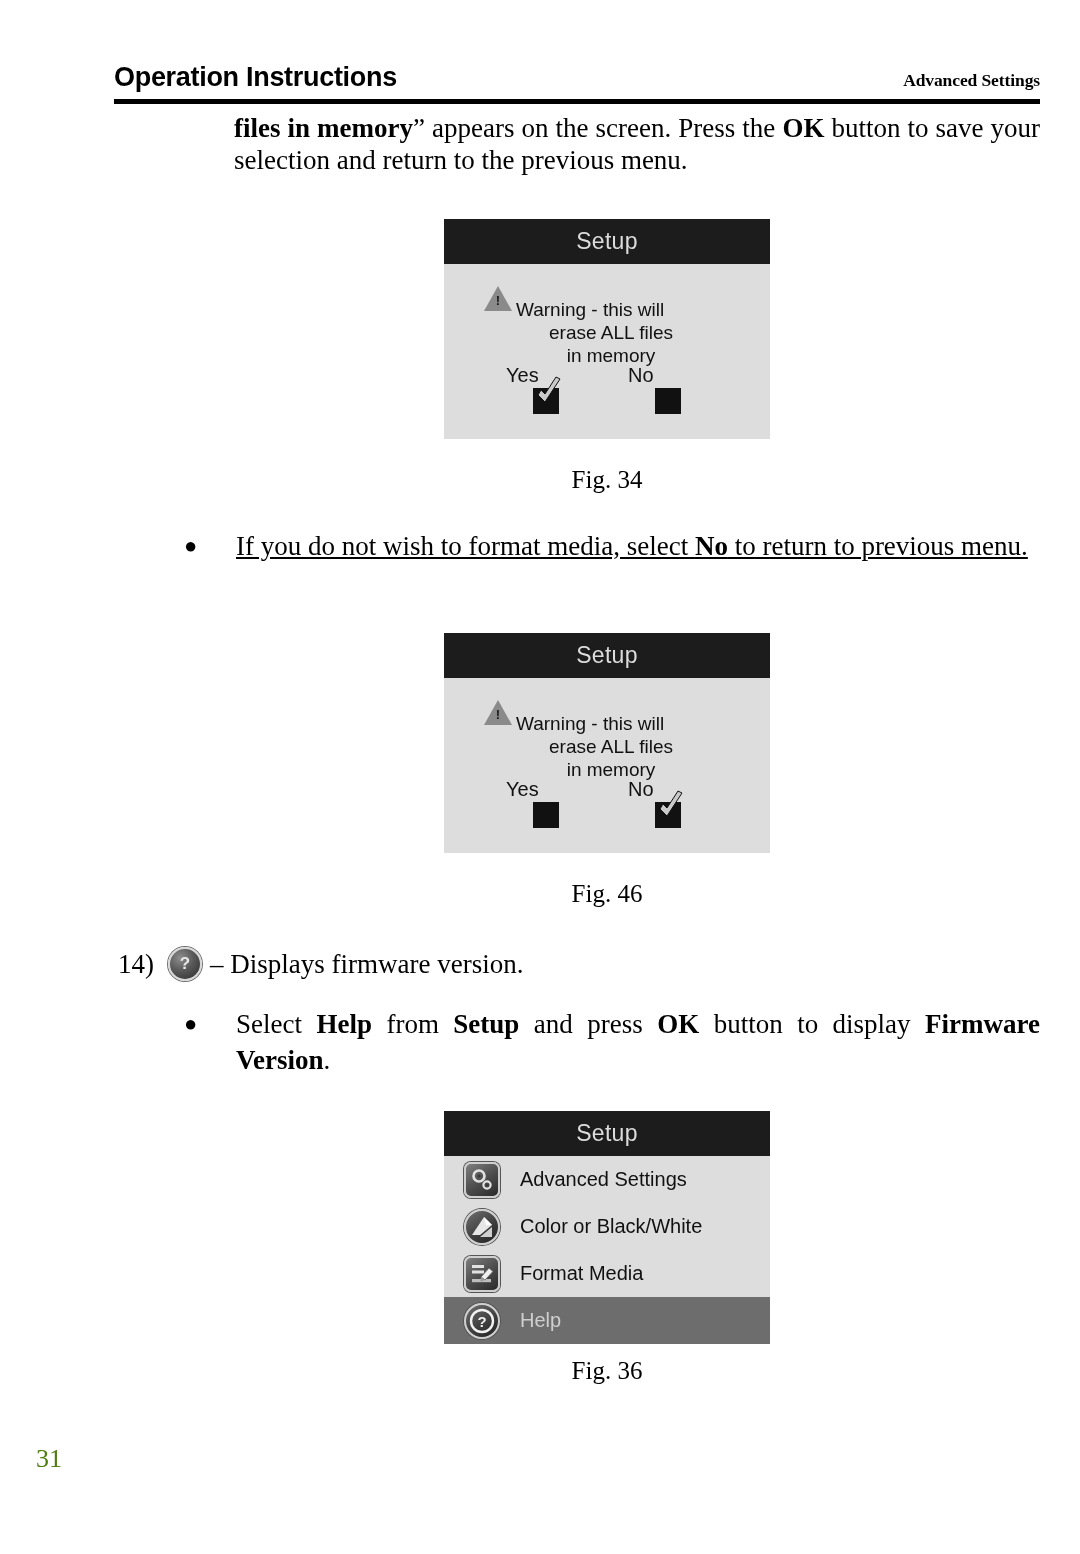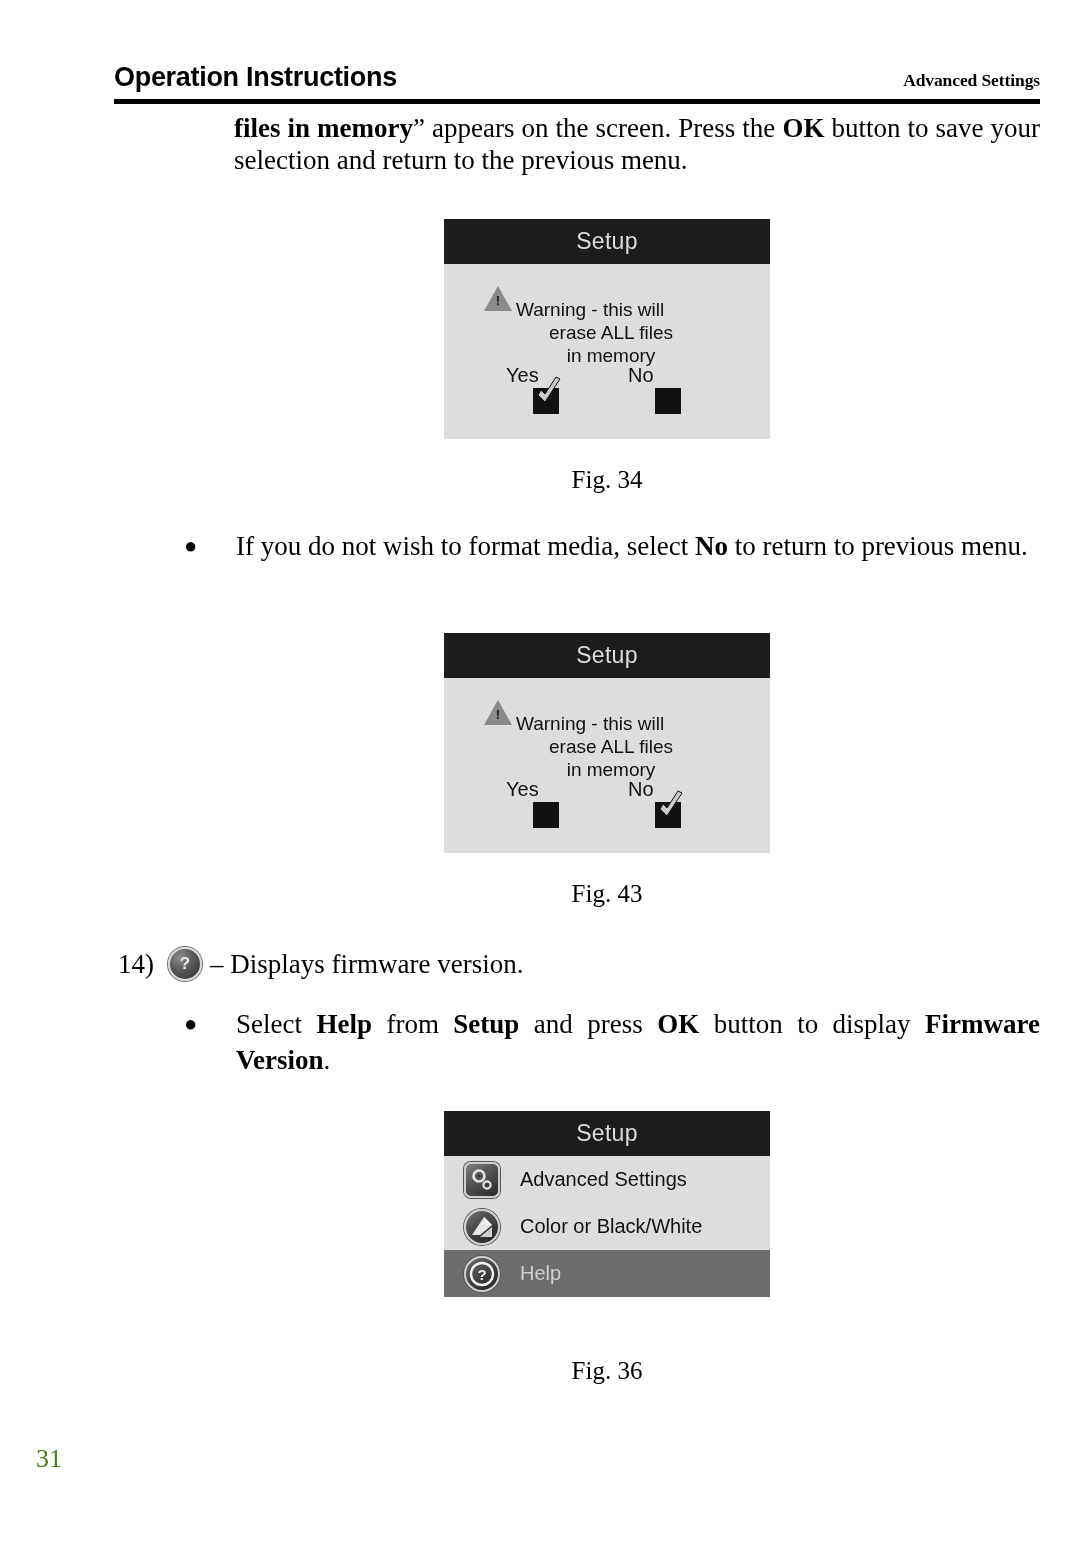--- a/index.html
+++ b/index.html
@@ -325,21 +325,21 @@
             <div class="checkbox"></div>
           </div>
         </div>
       </div>
     </div>
   </div>
   <div class="caption" style="left:408px; top:466px;">Fig. 34</div>
 
   <div class="bullet-row" style="left:148px; top:528px; width:856px;">
     <span class="bullet-dot">●</span>
-    <div class="bullet-text" style="width:804px;">
+    <div class="bullet-text" style="width:804px;text-decoration:underline;">
       <span>If you do not wish to format media, select </span><b>No</b><span> to return to previous menu.</span>
     </div>
   </div>
 
   <div class="figure" style="left:408px; top:633px;">
     <div class="screen">
       <div class="screen-title">Setup</div>
       <div class="screen-body">
         <div class="warn-block">
           <div class="warn-icon"></div>
@@ -359,21 +359,21 @@
             <div class="checkbox">
               <svg class="check-mark" viewBox="0 0 30 34">
                 <path d="M4 20 L11 27 L26 4 L22 2 L11 19 L7 15 Z" fill="#c9c9c9" stroke="#111" stroke-width="1"></path>
               </svg>
             </div>
           </div>
         </div>
       </div>
     </div>
   </div>
-  <div class="caption" style="left:408px; top:880px;">Fig. 43</div>
+  <div class="caption" style="left:408px; top:880px;">Fig. 46</div>
 
   <div class="numbered-row">
     <span class="num-label">14)</span>
     <span class="inline-help-icon"></span>
     <span>– Displays firmware version.</span>
   </div>
 
   <div class="bullet-row" style="left:148px; top:1006px; width:856px;">
     <span class="bullet-dot">●</span>
     <div class="bullet-text" style="width:804px;">
@@ -402,20 +402,32 @@
           <span class="menu-icon ic-circle">
             <svg width="32" height="32" viewBox="0 0 32 32">
               <path d="M6 24 L18 6 L26 14 L14 24 Z" fill="#e6e6e6"></path>
               <path d="M6 26 L26 26 L26 16 L14 26 Z" fill="#cfcfcf"></path>
               <path d="M18 6 L26 14 L20 14 Z" fill="#fdfdfd"></path>
             </svg>
           </span>
           <span>Color or Black/White</span>
         </div>
 
+        <div class="menu-item">
+          <span class="menu-icon ic-rounded">
+            <svg width="32" height="32" viewBox="0 0 32 32">
+              <rect x="6" y="7" width="12" height="3" fill="#e2e2e2"></rect>
+              <rect x="6" y="12.5" width="12" height="3" fill="#e2e2e2"></rect>
+              <rect x="6" y="21" width="19" height="3.2" fill="#bdbdbd"></rect>
+              <path d="M15 19 L23 10 L27 13.5 L19 22 Z" fill="#efefef" stroke="#5a5a5a" stroke-width="0.8"></path>
+              <path d="M15 19 L19 22 L14.5 23.5 Z" fill="#9a9a9a"></path>
+            </svg>
+          </span>
+          <span>Format Media</span>
+        </div>
 
         <div class="menu-item selected">
           <span class="menu-icon ic-circle">
             <svg width="32" height="32" viewBox="0 0 32 32">
               <circle cx="16" cy="16" r="11" fill="none" stroke="#f2f2f2" stroke-width="2.4"></circle>
               <text x="16" y="22" text-anchor="middle" font-family="Liberation Sans, sans-serif" font-size="15" font-weight="bold" fill="#ededed">?</text>
             </svg>
           </span>
           <span>Help</span>
         </div>

